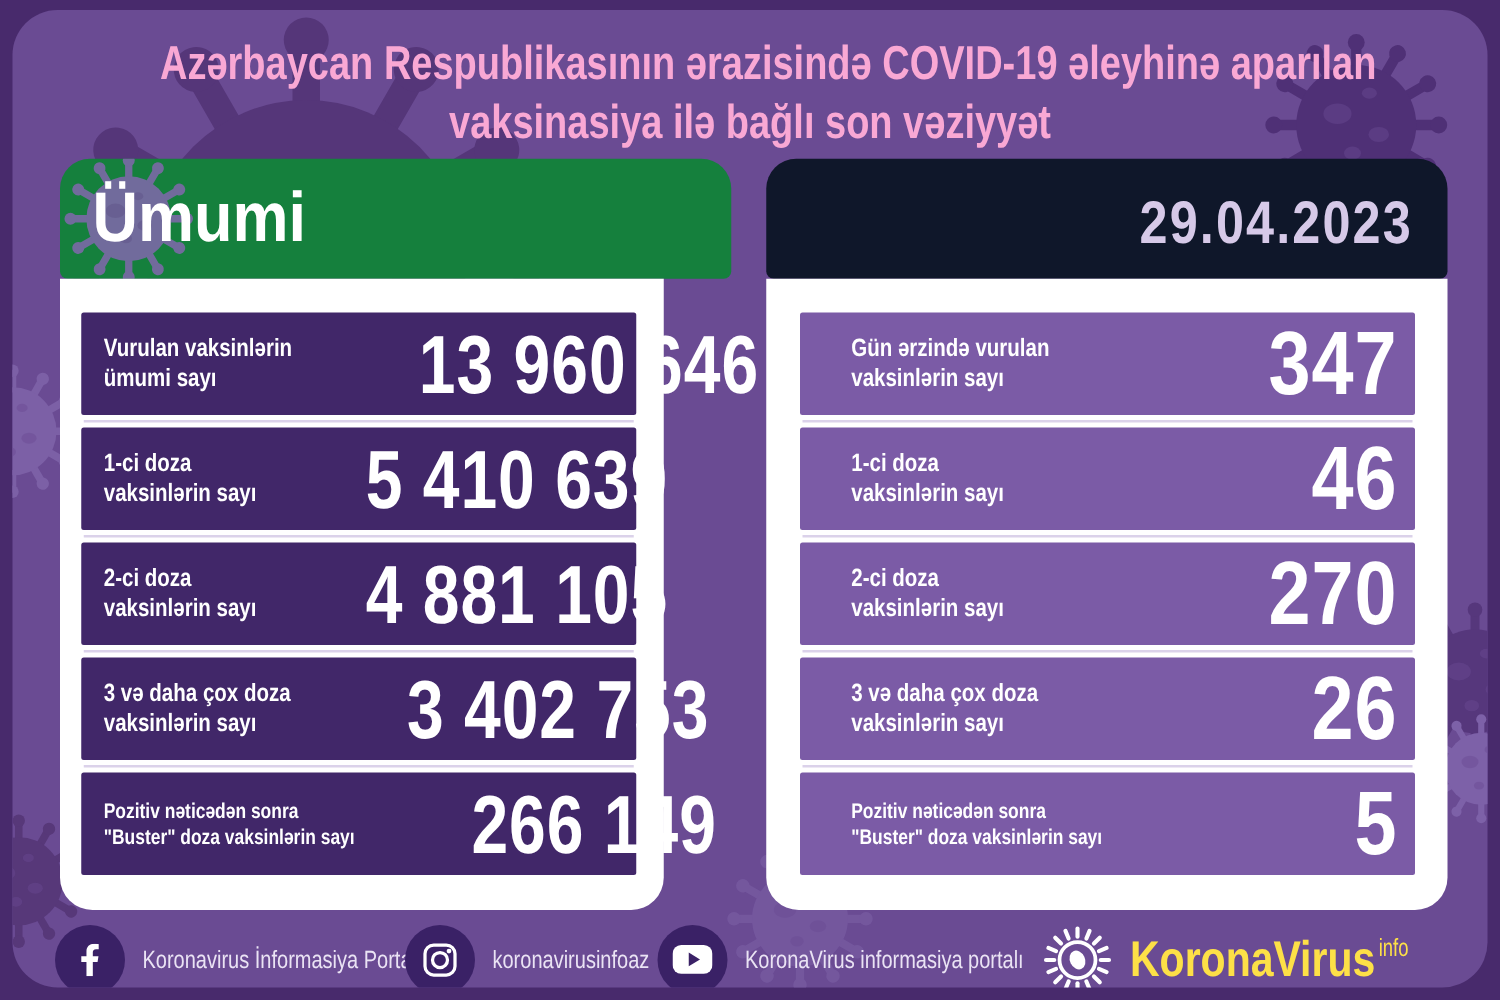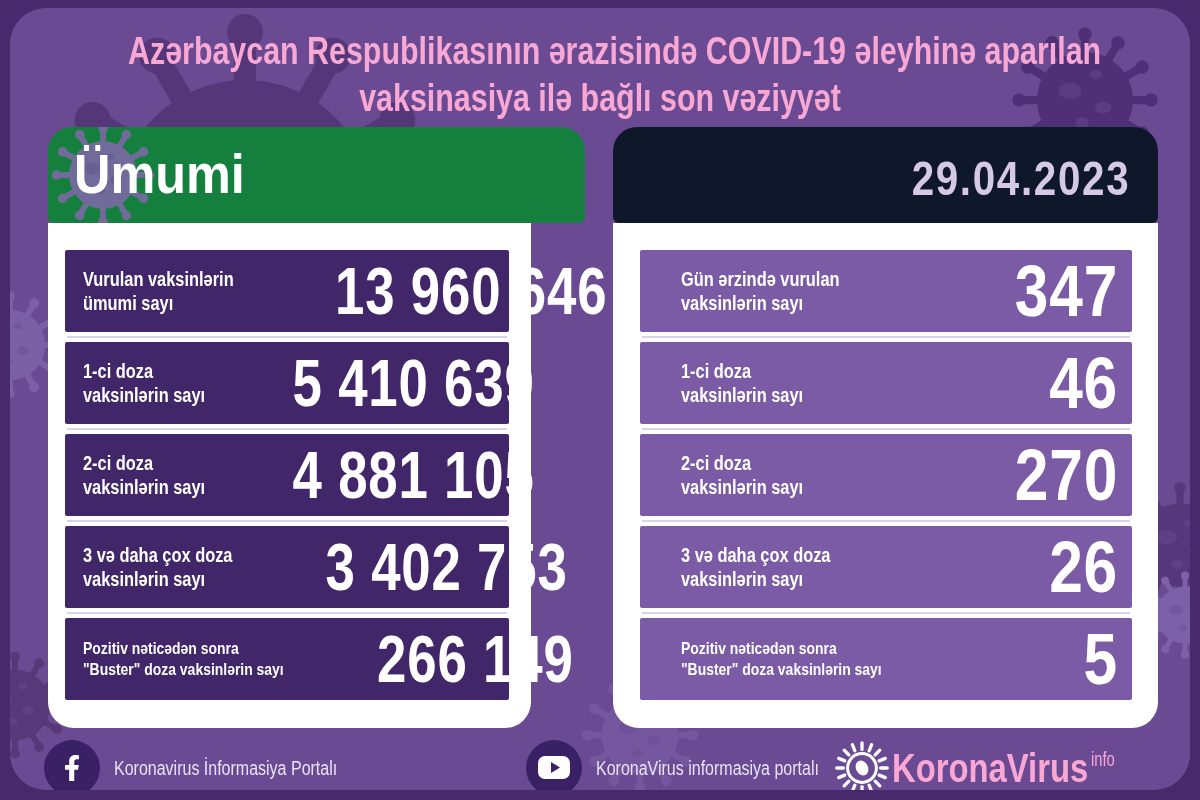--- a/index.html
+++ b/index.html
@@ -68,21 +68,21 @@
   
   .soc{position:absolute;top:732px;height:56px;display:flex;align-items:center;gap:14px;}
   .soc-circle{
     width:56px;height:56px;border-radius:50%;background:#3a2166;
     display:flex;align-items:center;justify-content:center;flex:0 0 56px;
   }
   .soc-label{
     color:#eae3f4;font-size:20px;display:inline-block;
     transform:scaleX(0.8);transform-origin:left center;white-space:nowrap;
   }
-  .logo{position:absolute;left:822px;top:728px;height:64px;display:flex;align-items:center;color:#f9a8d4;}
+  .logo{position:absolute;left:822px;top:728px;height:64px;display:flex;align-items:center;gap:12px;color:#fde047;}
   .logo-text{
     font-weight:bold;font-size:40px;display:inline-block;
     transform:scaleX(0.82);transform-origin:left center;white-space:nowrap;
   }
   .logo-sup{
     font-size:20px;font-weight:normal;display:inline-block;
     transform:translateY(-16px) scaleX(0.9);margin-left:2px;
   }
 </style>
 </head>
@@ -226,20 +226,30 @@
 
   <div class="soc" style="left:34px">
     <span class="soc-circle">
       <svg width="26" height="26" viewBox="0 0 320 512">
           <path fill="#ffffff" d="M279.14 288l14.22-92.66h-88.91v-60.13c0-25.35 12.42-50.06 52.24-50.06h40.42V6.26S260.43 0 225.36 0c-73.22 0-121.08 44.38-121.08 124.72v70.62H22.89V288h81.39v224h100.17V288z"></path>
         </svg>
     </span>
     <span class="soc-label">Koronavirus İnformasiya Portalı</span>
   </div>
 
+  <div class="soc" style="left:314px">
+    <span class="soc-circle">
+      <svg width="30" height="30" viewBox="0 0 30 30">
+        <rect x="3" y="3" width="24" height="24" rx="7" fill="none" stroke="#ffffff" stroke-width="2.6"></rect>
+        <circle cx="15" cy="15" r="6" fill="none" stroke="#ffffff" stroke-width="2.6"></circle>
+        <circle cx="22.2" cy="7.8" r="1.9" fill="#ffffff"></circle>
+      </svg>
+    </span>
+    <span class="soc-label">koronavirusinfoaz</span>
+  </div>
 
   <div class="soc" style="left:516px">
     <span class="soc-circle">
       <svg width="32" height="24" viewBox="0 0 32 24">
         <rect width="32" height="23" rx="7" fill="#ffffff"></rect>
         <path d="M13 6l9 5.5-9 5.5z" fill="#3a2166"></path>
       </svg>
     </span>
     <span class="soc-label">KoronaVirus informasiya portalı</span>
   </div>

